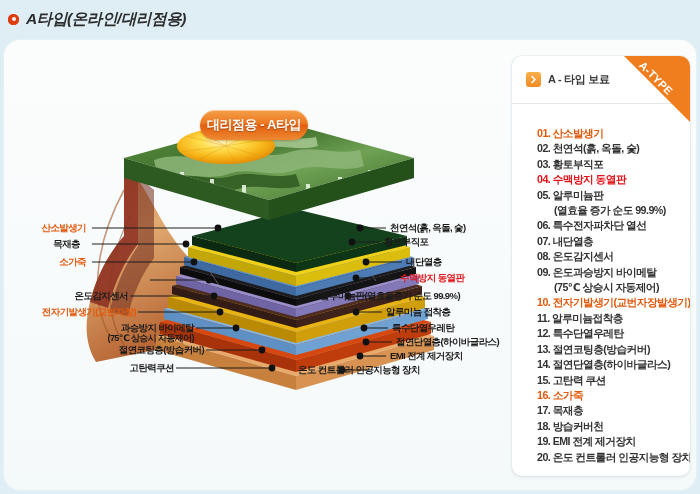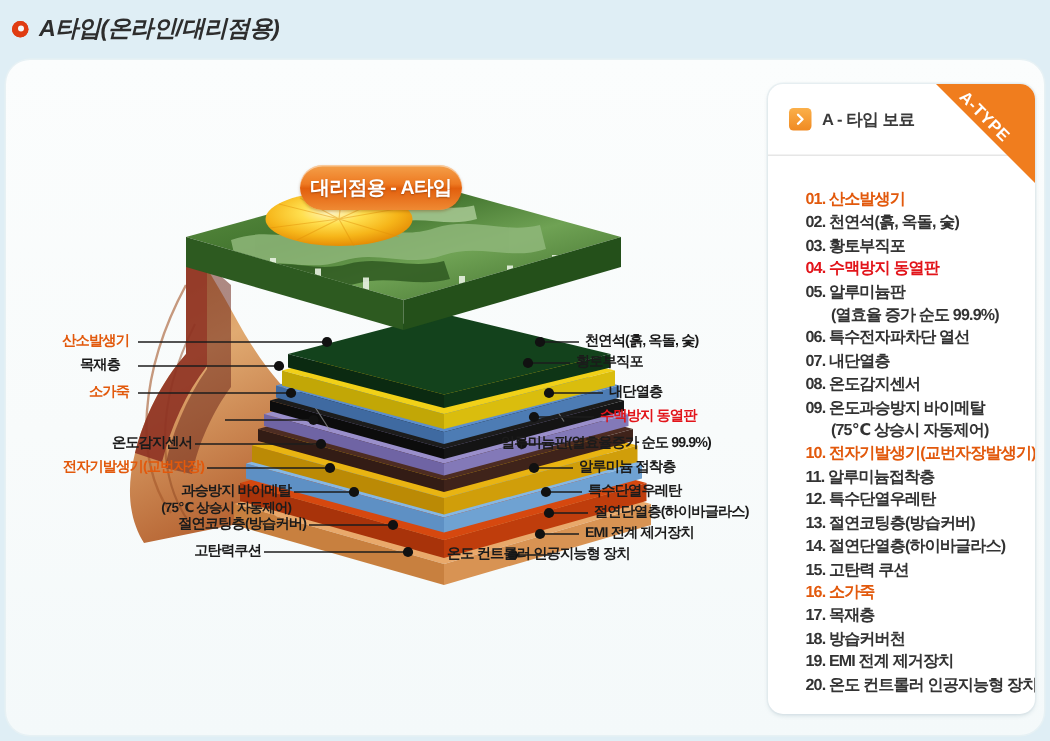--- a/index.html
+++ b/index.html
@@ -432,21 +432,21 @@
       <span>과승방지 바이메탈</span>
       <span class="sub">(75℃ 상승시 자동제어)</span>
     </div>
     <div class="diagram-label lbl-left" style="right:300px; top:304px;">절연코팅층(방습커버)</div>
     <div class="diagram-label lbl-left" style="right:330px; top:322px;text-align:center;">고탄력쿠션</div>
 
     <div class="diagram-label lbl-right" style="left:386px; top:182px;">천연석(흙, 옥돌, 숯)</div>
     <div class="diagram-label lbl-right" style="left:380px; top:196px;">황토부직포</div>
     <div class="diagram-label lbl-right" style="left:402px; top:216px;">내단열층</div>
     <div class="diagram-label lbl-right accent-red" style="left:396px; top:232px;">수맥방지 동열판</div>
-    <div class="diagram-label lbl-right" style="left:330px; top:250px;">알루미늄판(열효율증가 순도 99.9%)</div>
+    <div class="diagram-label lbl-right" style="left:316px; top:250px;">알루미늄판(열효율증가 순도 99.9%)</div>
     <div class="diagram-label lbl-right" style="left:382px; top:266px;">알루미늄 접착층</div>
     <div class="diagram-label lbl-right" style="left:388px; top:282px;">특수단열우레탄</div>
     <div class="diagram-label lbl-right" style="left:392px; top:296px;">절연단열층(하이바글라스)</div>
     <div class="diagram-label lbl-right" style="left:386px; top:310px;">EMI 전계 제거장치</div>
     <div class="diagram-label lbl-right" style="left:294px; top:324px;">온도 컨트롤러 인공지능형 장치</div>
   </div>
 
   <div id="info-panel">
 
     <div id="panel-header">

